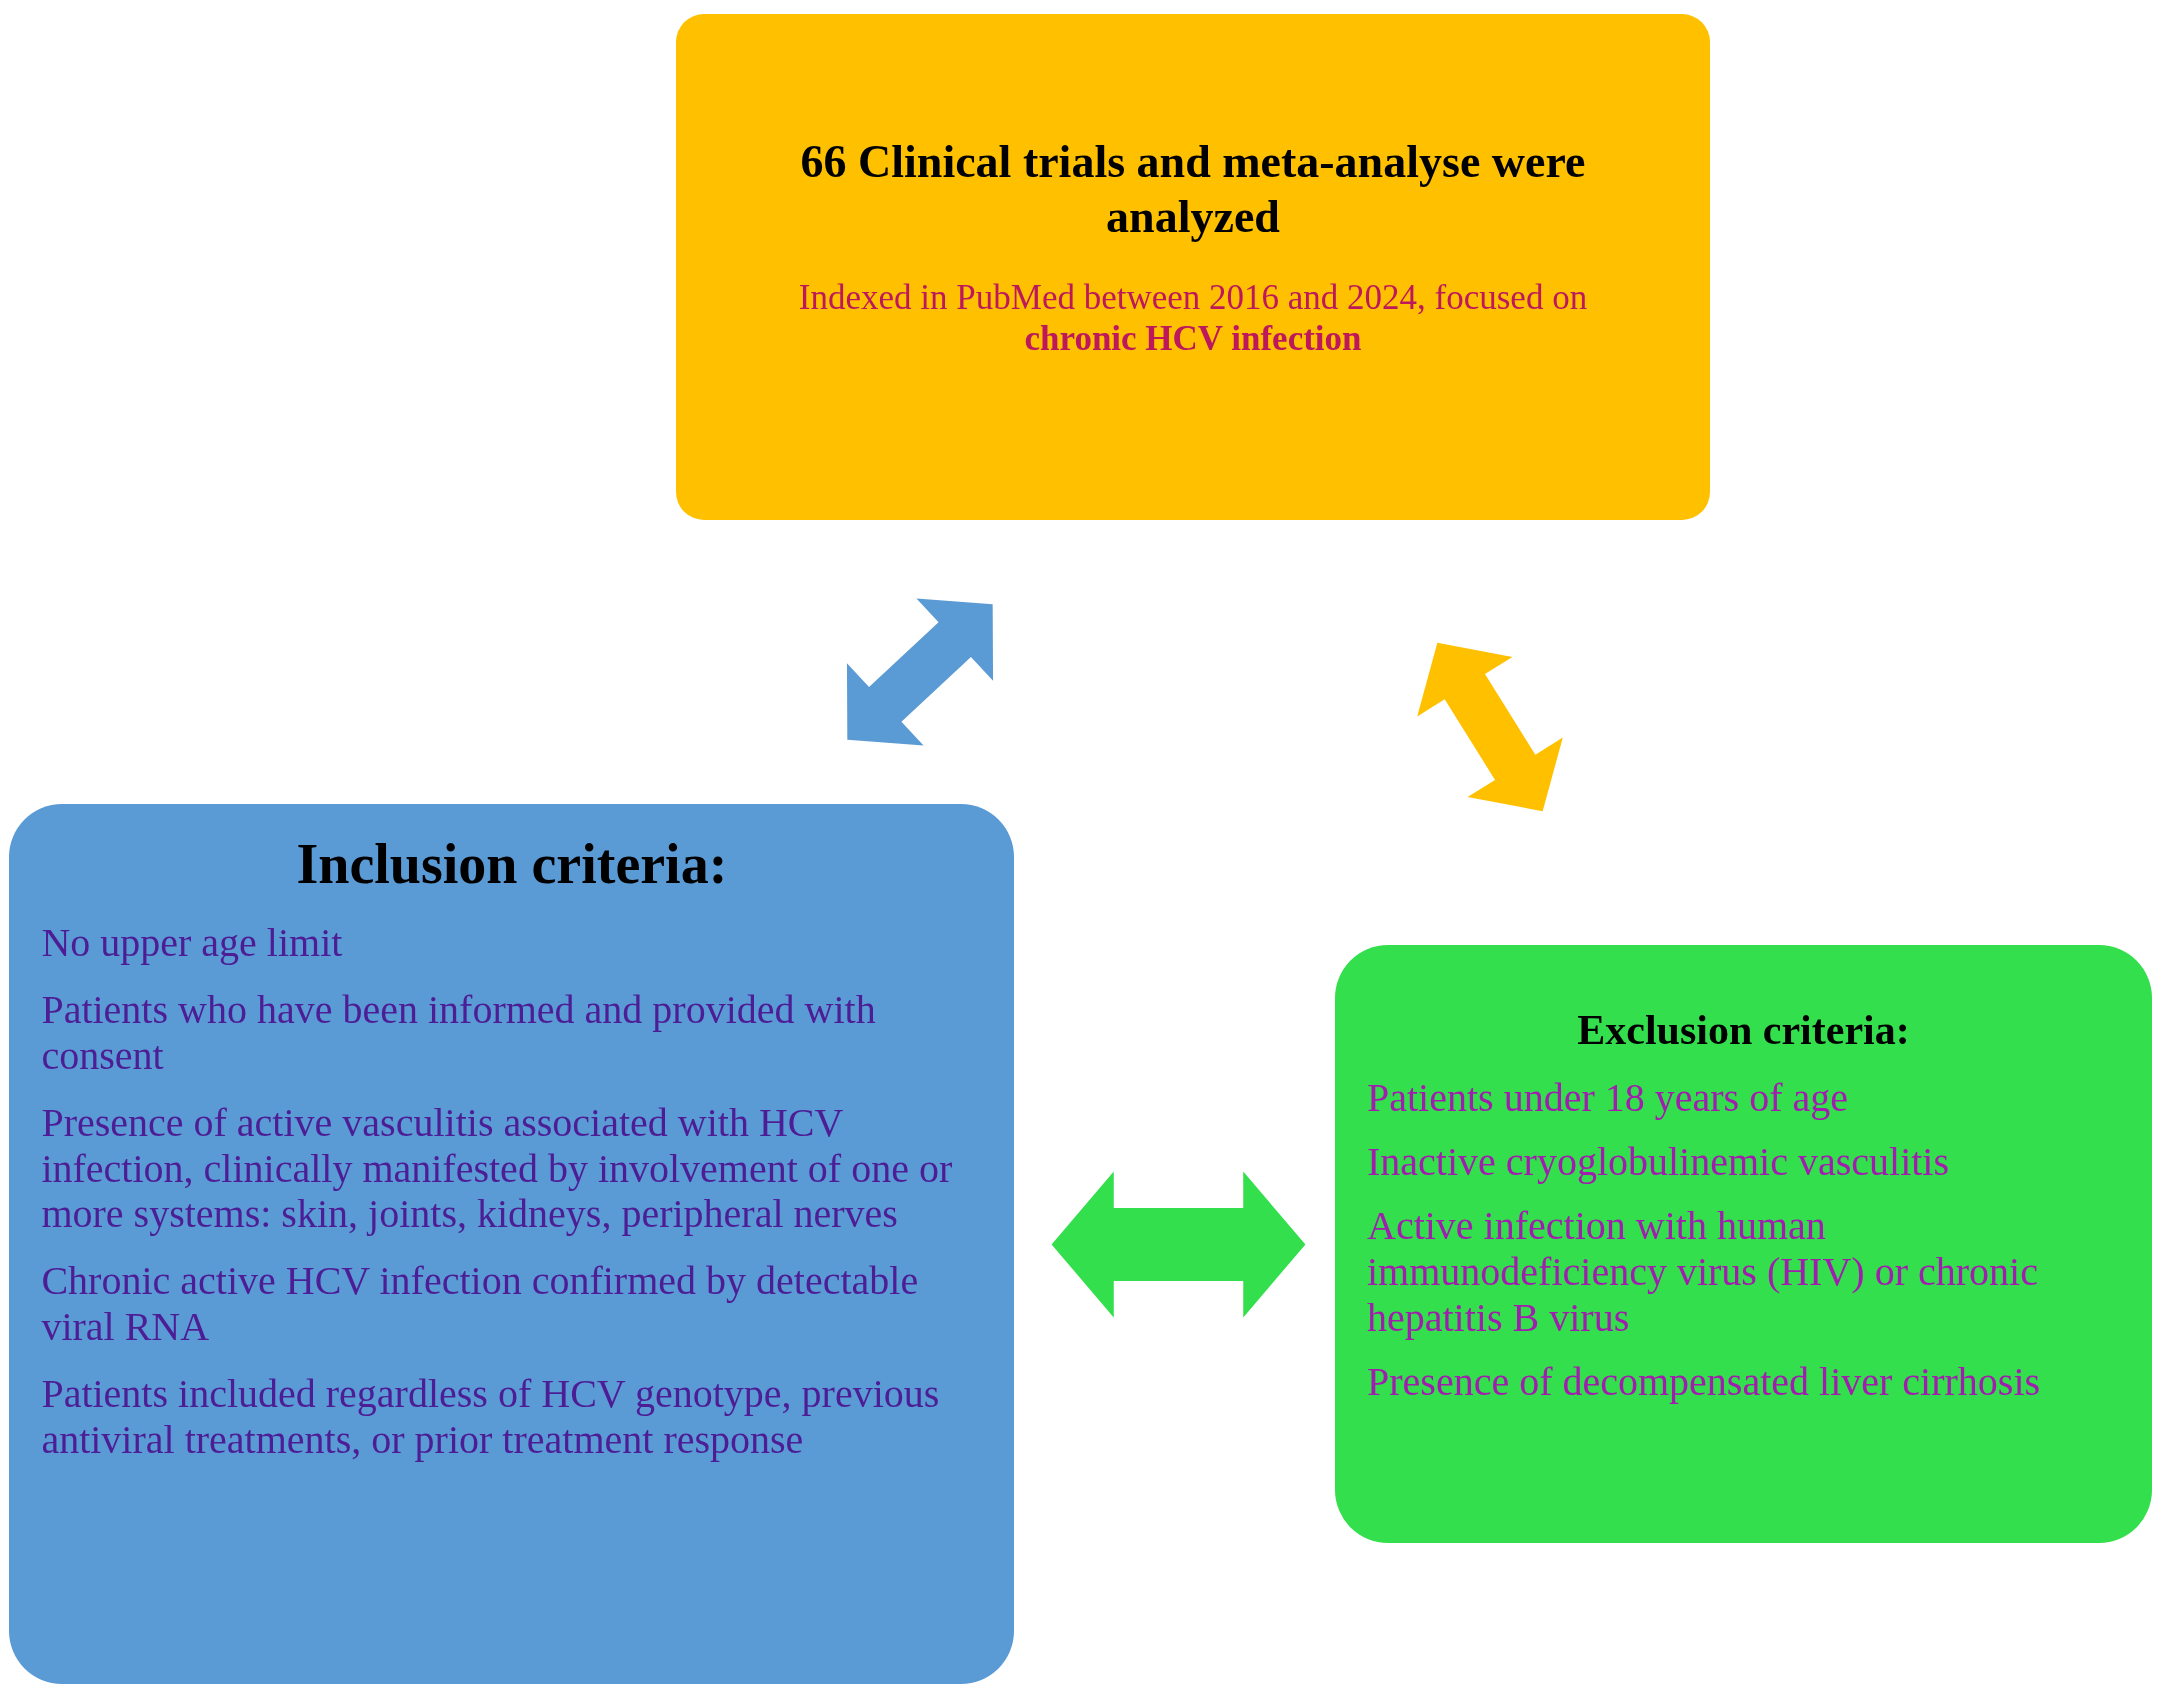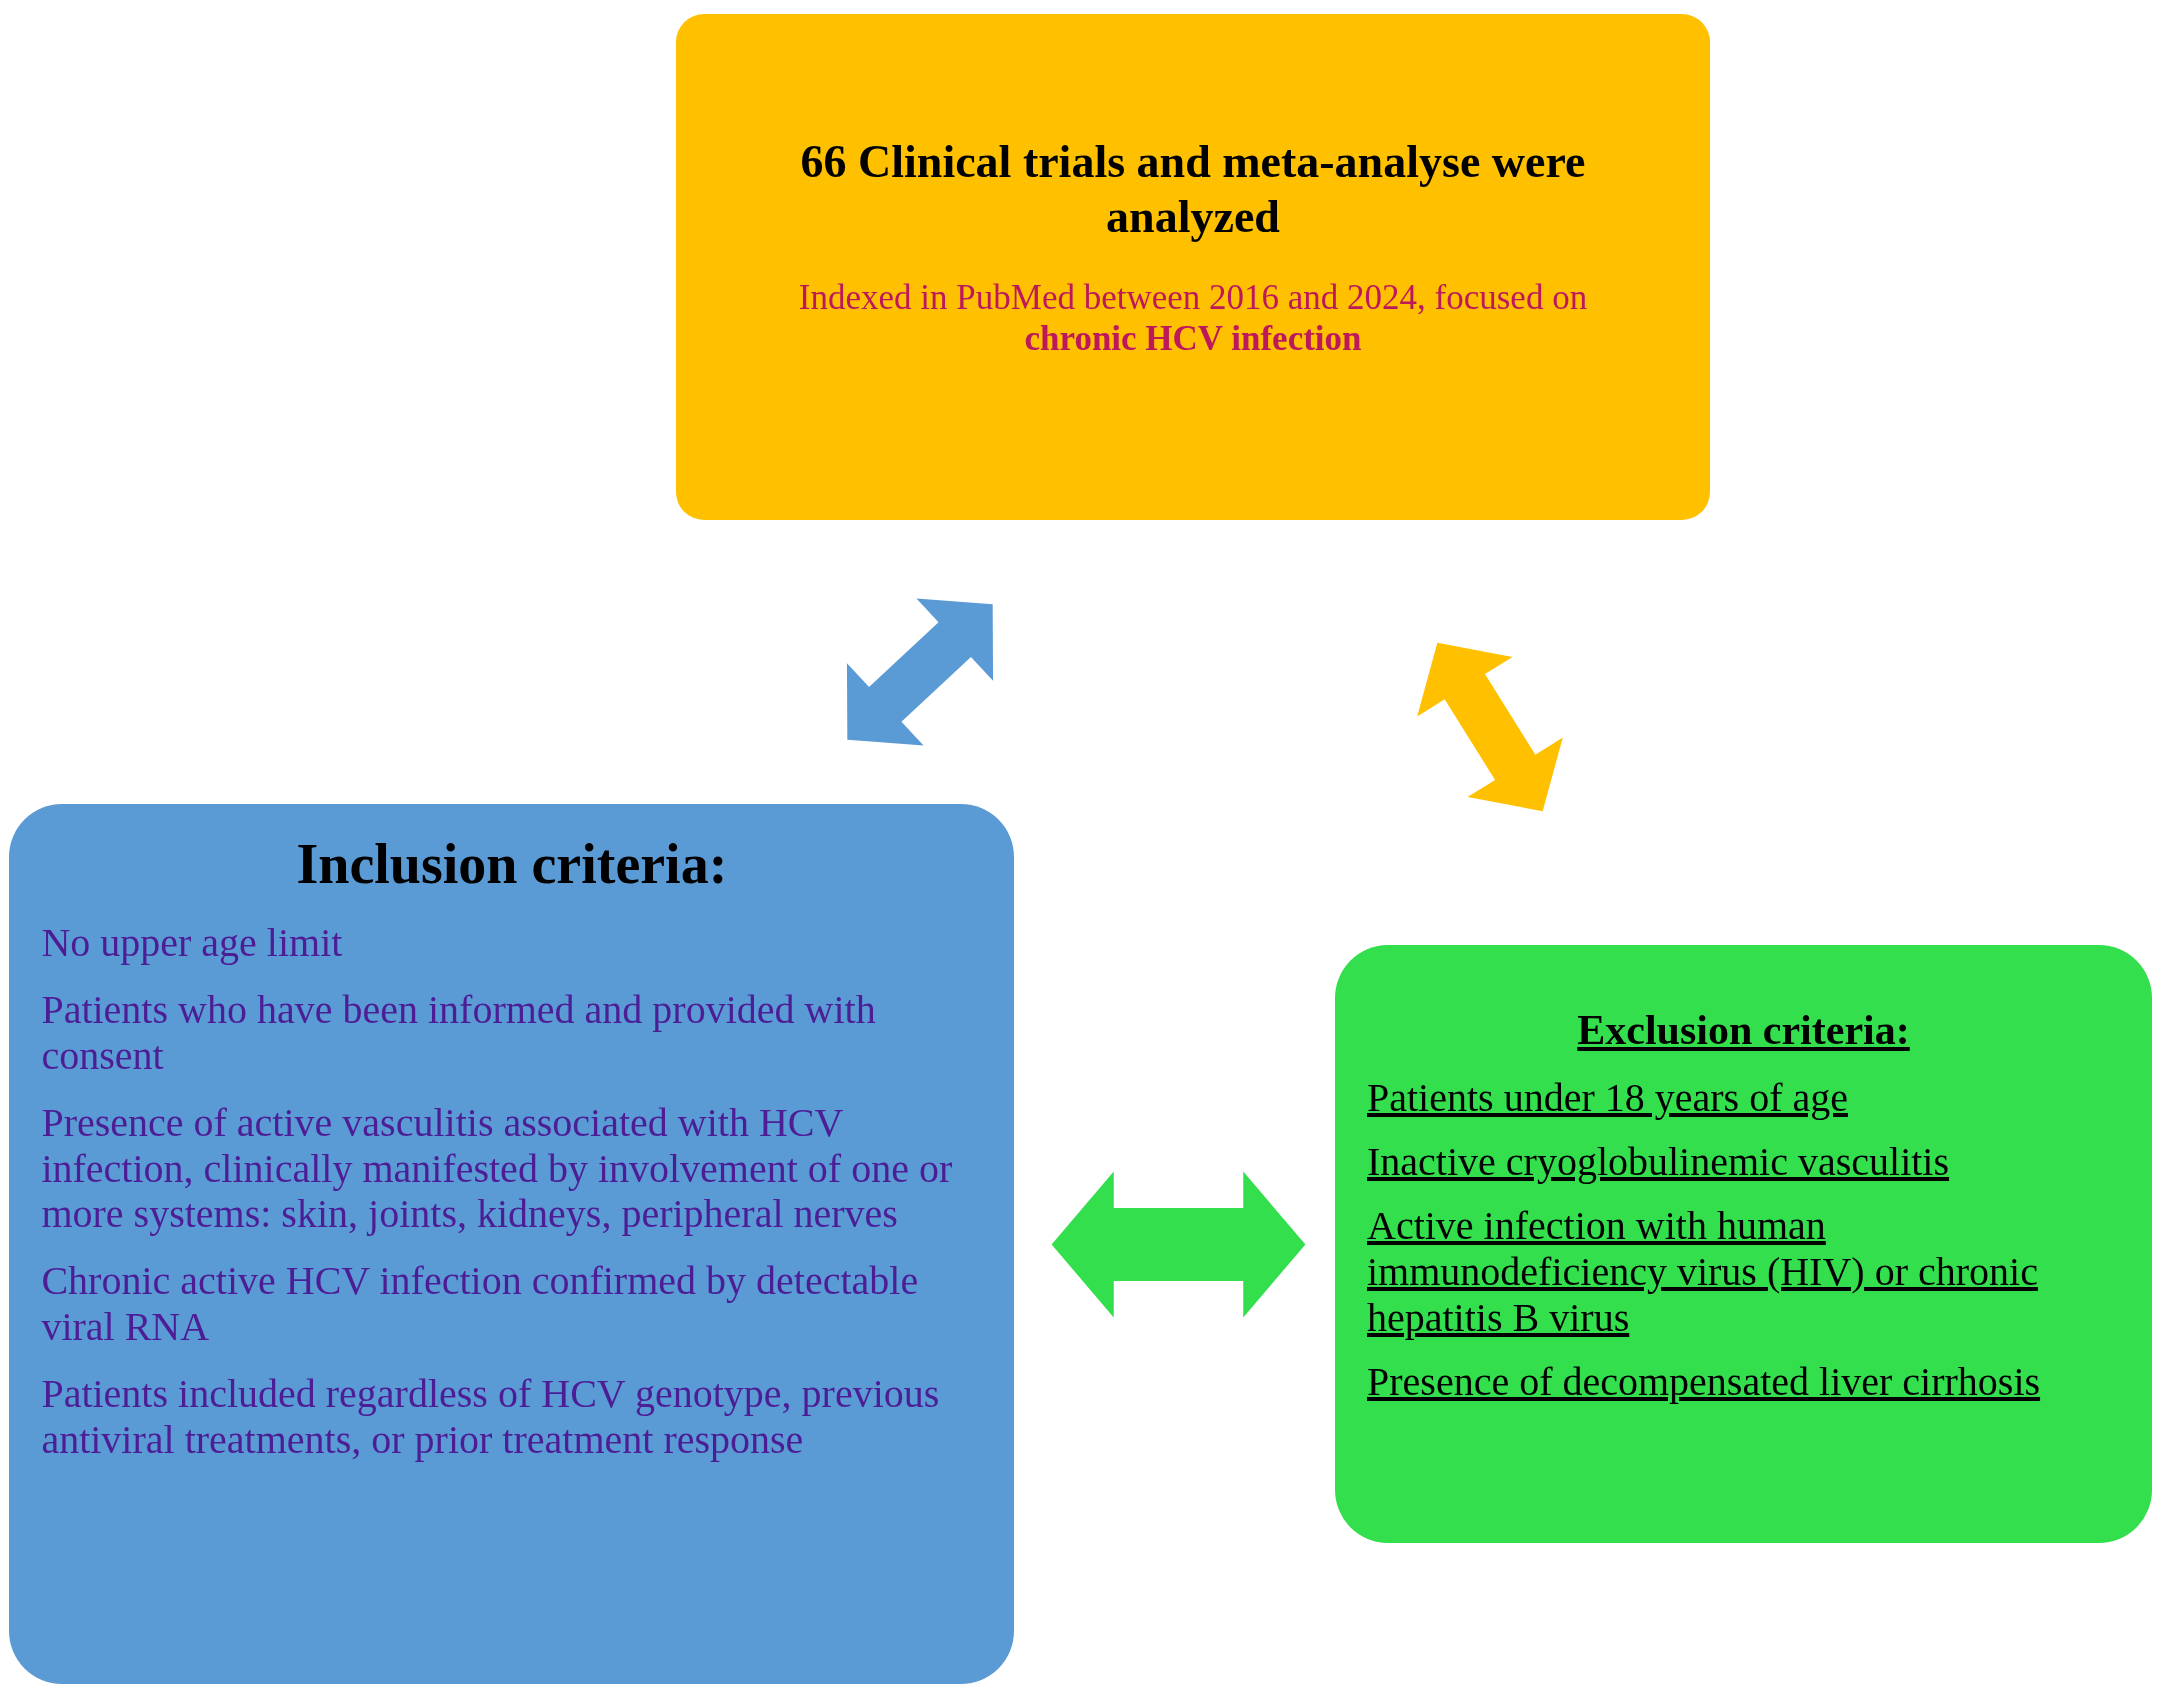--- a/index.html
+++ b/index.html
@@ -84,32 +84,31 @@
 
   
   #exclusion-box {
     left: 1335px;
     top: 945px;
     width: 817px;
     height: 598px;
     background: #33DF4C;
     border-radius: 53px;
     padding: 0 32px;
-    text-decoration: underline;
   }
   #exclusion-box .panel-title {
     color: #000000;
     font-weight: bold;
     font-size: 42px;
     line-height: 1.1;
     text-align: center;
     margin: 62px 0 21.6px 0;
   }
   #exclusion-box .criteria-item {
-    color: #000000;
+    color: #a21caf;
     font-size: 40px;
     line-height: 1.14;
     text-align: left;
     margin: 0 0 18.7px 0;
   }
 
   
   .arrow {
     position: absolute;
   }

